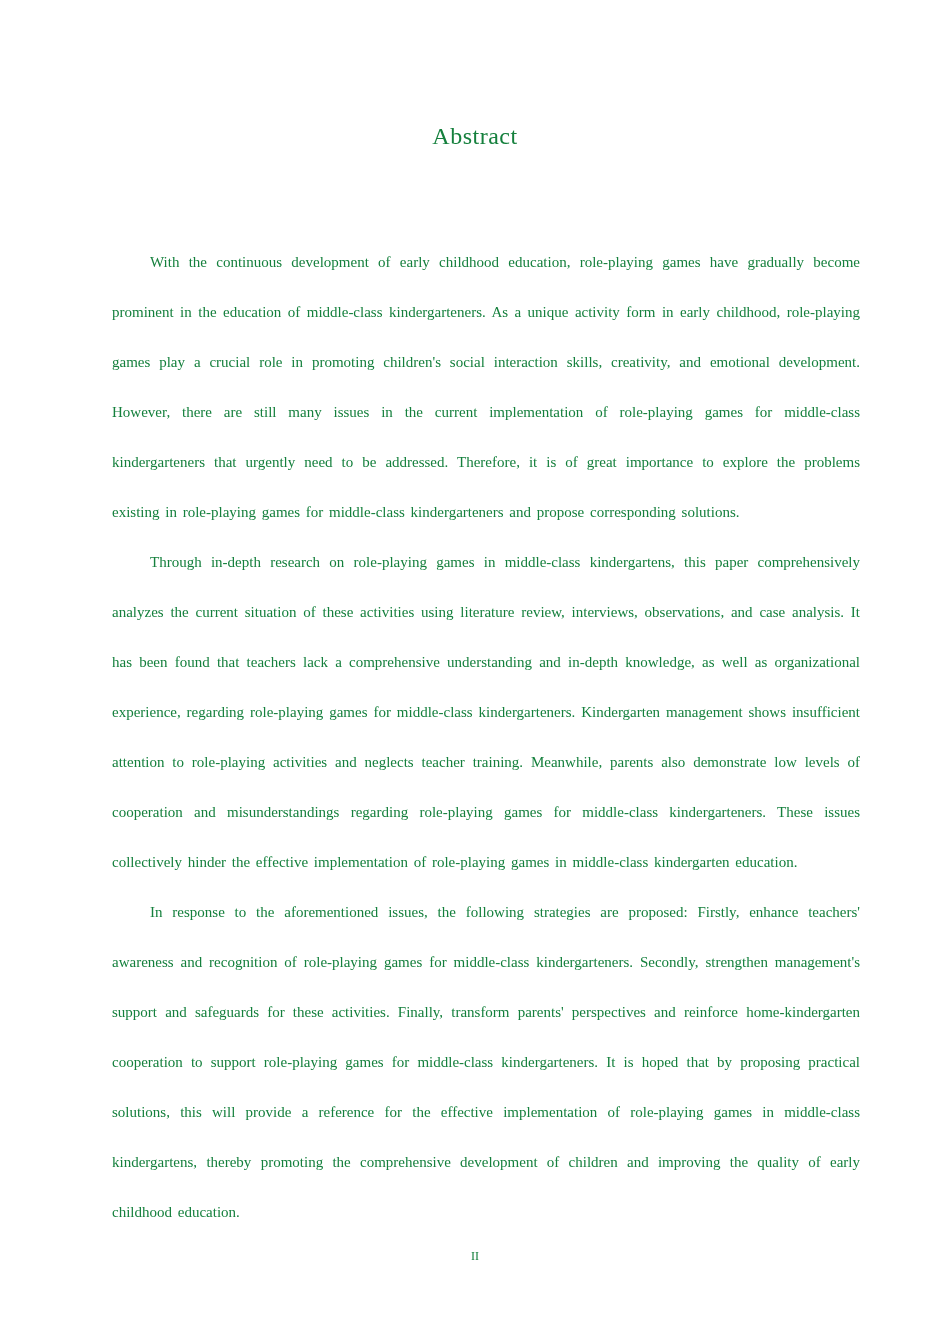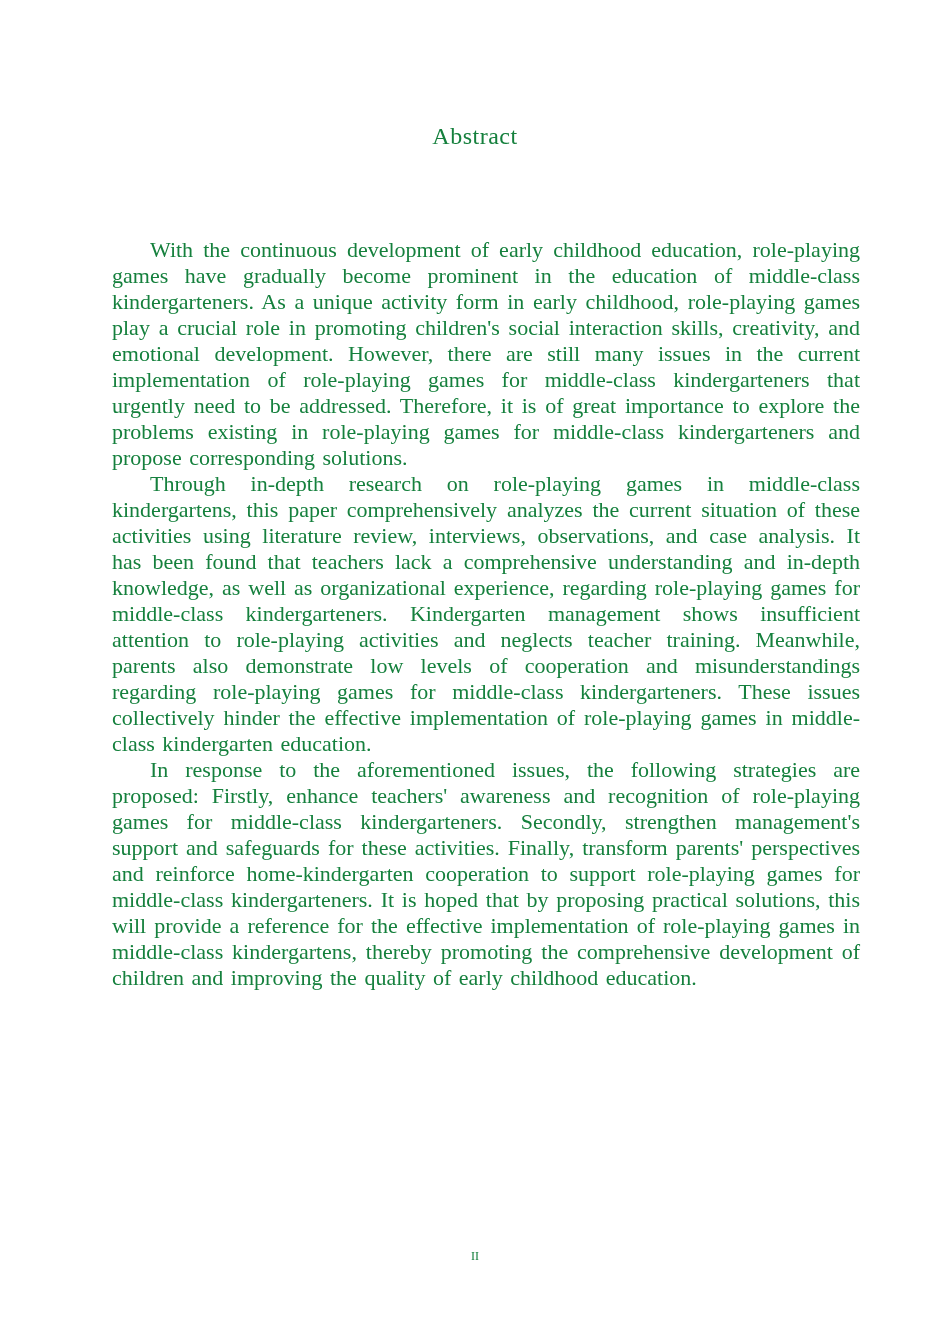--- a/index.html
+++ b/index.html
@@ -27,22 +27,22 @@
     font-weight: 400;
     letter-spacing: 0.5px;
   }
 
   .abstract-body {
     margin: 87px 90px 0 112px;
     width: 748px;
   }
 
   .abstract-body p {
-    font-size: 22px;
-    line-height: 26px;
+    font-size: 15px;
+    line-height: 50px;
     text-align: justify;
     text-indent: 38px;
     word-spacing: 2px;
   }
 
   .page-footer {
     position: absolute;
     top: 1244px;
     left: 0;
     width: 100%;

